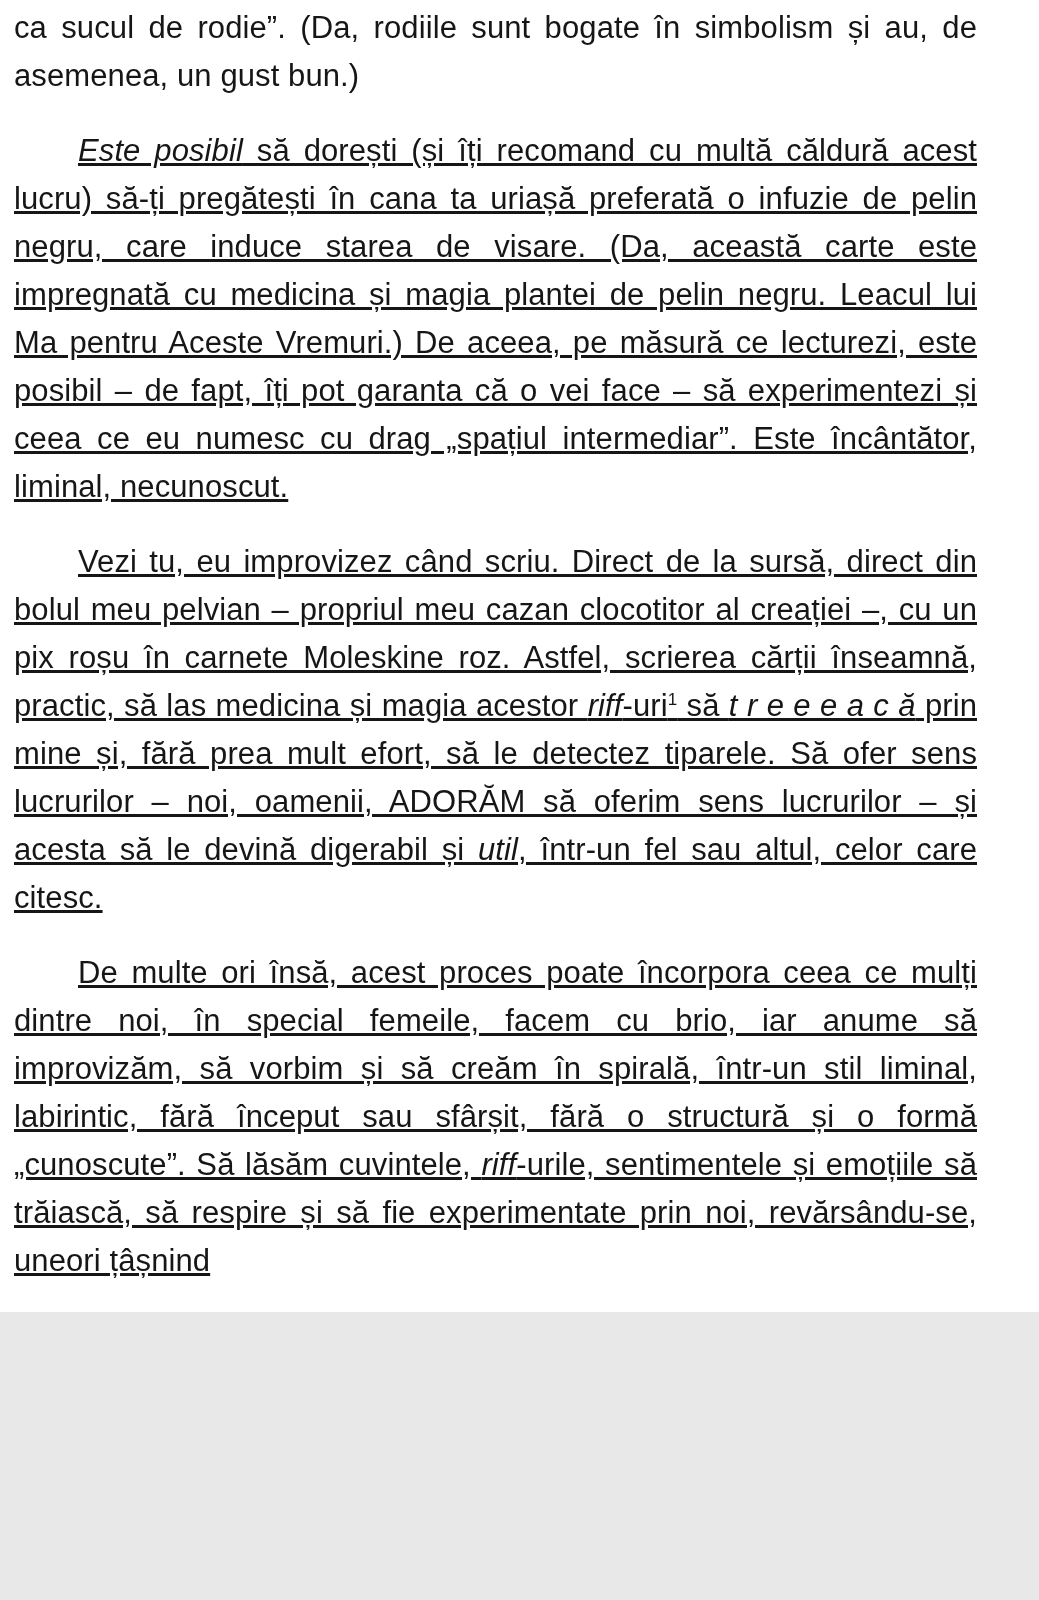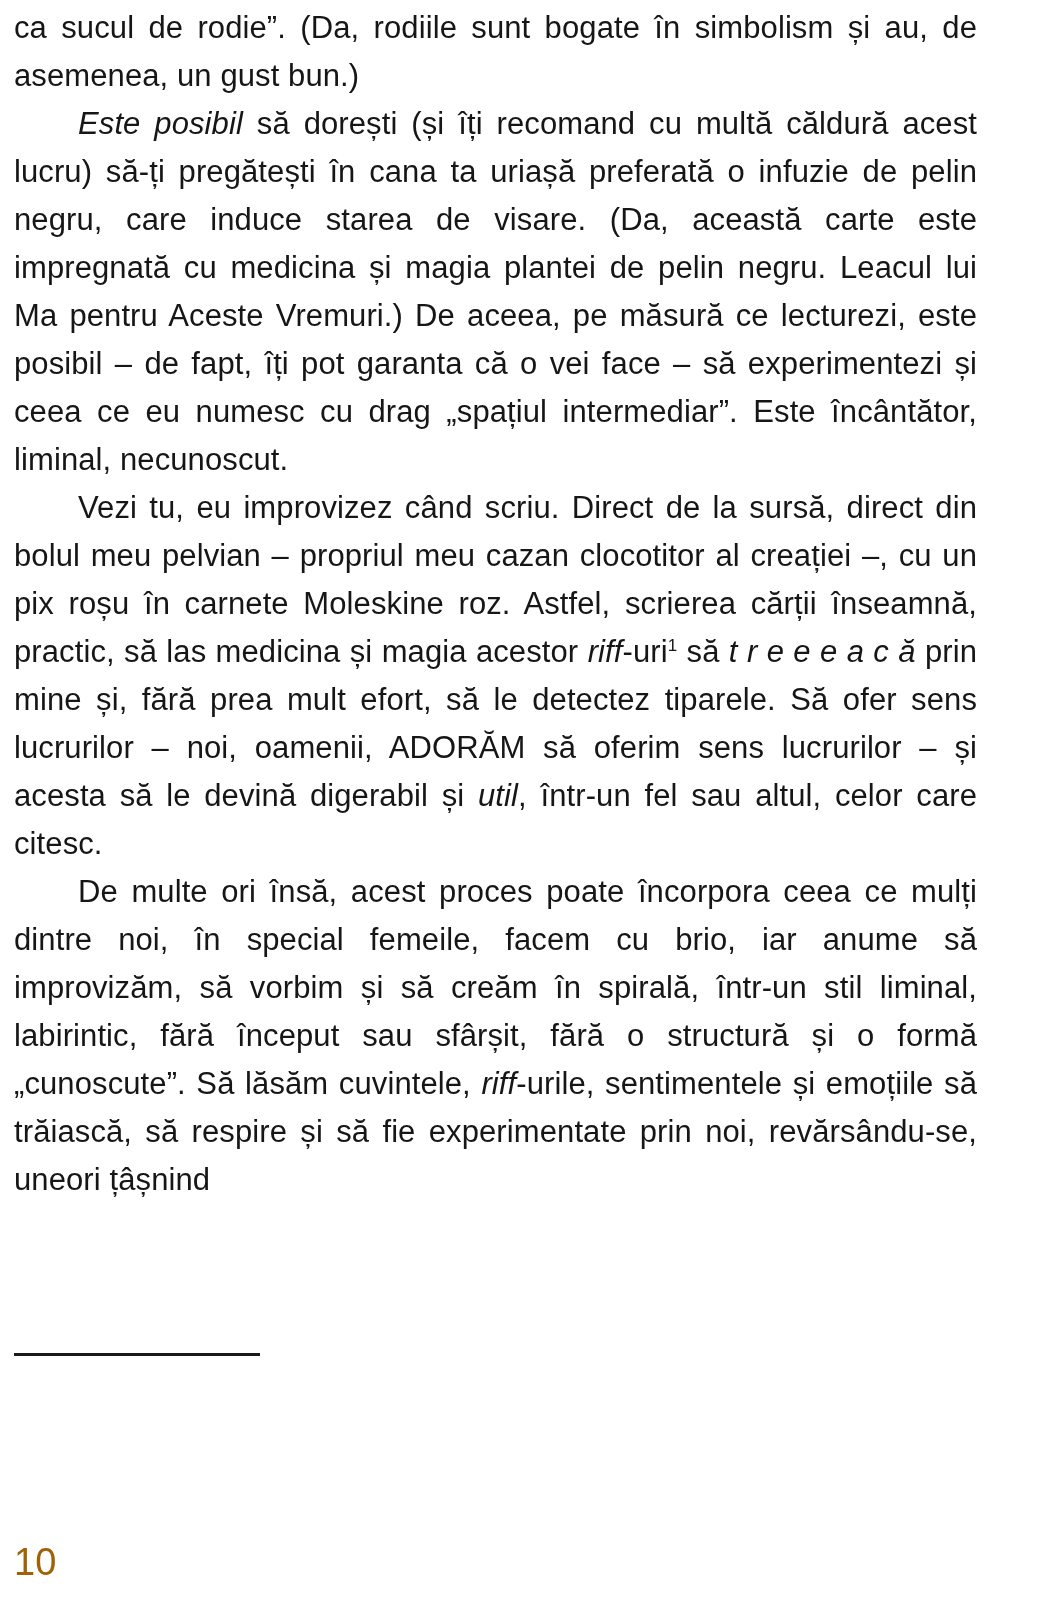--- a/index.html
+++ b/index.html
@@ -1,37 +1,37 @@
 <!DOCTYPE html>
 <html lang="ro"><head>
 <meta charset="utf-8">
 <style>
   html, body { margin: 0; padding: 0; background: #e8e8e8; }
   .page {
     position: relative;
     width: 1039px;
-    height: 1600px;
+    height: 1312px;
     margin: 0 auto;
     background: #ffffff;
     overflow: hidden;
     font-family: "Liberation Sans", "DejaVu Sans", sans-serif;
     color: #161616;
   }
   .body-text {
     position: absolute;
     top: 4px;
     left: 14px;
     width: 963px;
     font-size: 31px;
     line-height: 48px;
     text-align: justify;
     letter-spacing: 0.1px;
   }
   .para { margin: 0; }
-  .para + .para { margin-top: 0; }
+  .para + .para { margin-top: 27px; text-decoration: underline; }
   .para.indent { text-indent: 64px; }
   .it { font-style: italic; }
   sup {
     font-size: 0.55em;
     line-height: 0;
     vertical-align: super;
   }
   .footnote-sep {
     position: absolute;
     left: 14px;

